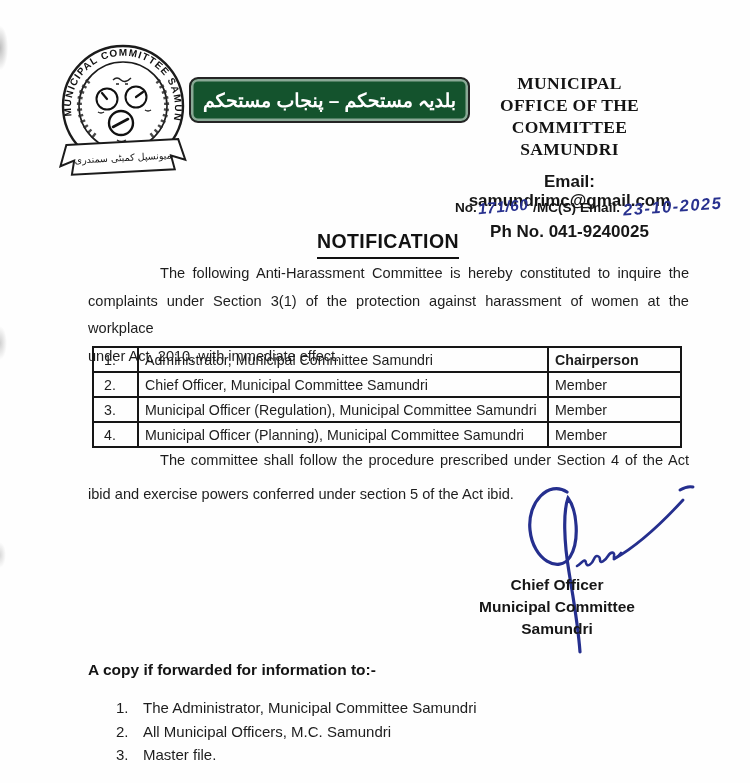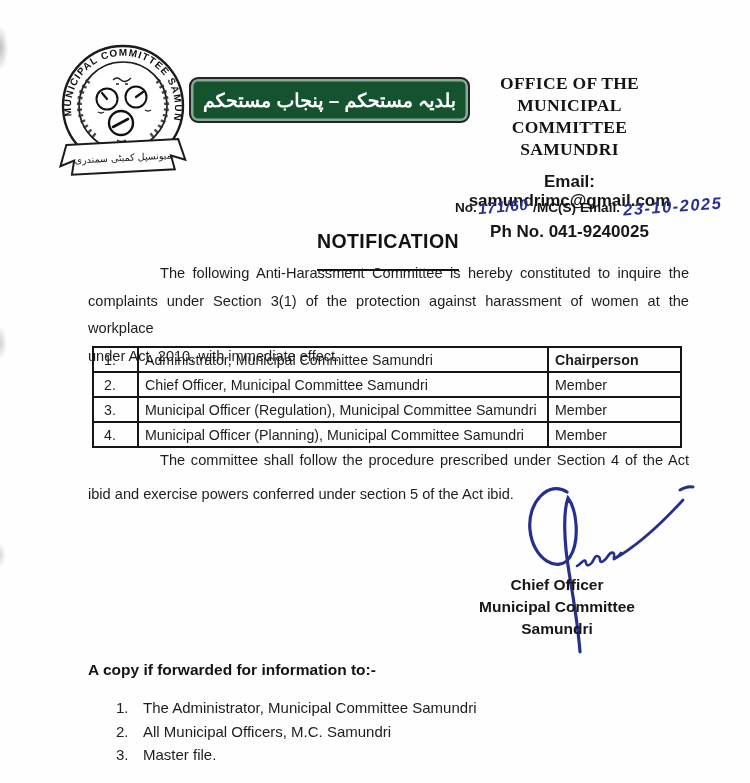--- a/index.html
+++ b/index.html
@@ -26,21 +26,21 @@
   
   .letterhead{position:absolute;left:452px;top:72px;width:235px;text-align:center;}
   .office-line{font-family:"Liberation Serif",serif;font-weight:bold;font-size:17.5px;line-height:22px;letter-spacing:.3px;color:#141414;}
   .contact-line{font-weight:bold;font-size:17px;line-height:19px;margin-top:12px;color:#161616;}
   .ref-line{position:absolute;left:455px;top:197px;width:295px;font-weight:bold;font-size:13.6px;white-space:nowrap;color:#161616;}
   .hand{color:#28318f;font-style:italic;font-weight:bold;display:inline-block;}
   .hand-no{transform:rotate(-5deg);font-size:15.5px;letter-spacing:.5px;margin:0 1px;}
   .hand-date{transform:rotate(-4deg);font-size:16.5px;letter-spacing:1.5px;margin-left:3px;}
   
   .title-wrap{position:absolute;left:88px;top:230px;width:600px;text-align:center;}
-  .title-text{font-size:19.5px;font-weight:bold;letter-spacing:.4px;border-bottom:2.5px solid #111;padding-bottom:17px;color:#121212;}
+  .title-text{font-size:19.5px;font-weight:bold;letter-spacing:.4px;border-bottom:2.5px solid #111;padding-bottom:5px;color:#121212;}
   
   .para1{position:absolute;left:88px;top:260px;width:601px;font-size:14.6px;line-height:27.5px;}
   .para2{position:absolute;left:88px;top:443px;width:601px;font-size:14.6px;line-height:34px;}
   .pline{white-space:normal;}
   .jl{text-align:justify;text-align-last:justify;}
   .ind{text-indent:72px;}
   
   .committee{position:absolute;left:92px;top:346px;border-collapse:collapse;}
   .committee td{border:2px solid #161616;font-size:14.2px;height:21px;padding:1px 6px;vertical-align:middle;}
   .committee .sn{width:27px;padding-left:10px;}
@@ -93,22 +93,22 @@
       <polygon points="8,98 120,98 126,119 112,114 115,128 12,128 15,114 1,119" fill="#ffffff" stroke="#1b1b1b" stroke-width="2"></polygon>
       <text x="64" y="117" text-anchor="middle" font-family="DejaVu Sans, sans-serif" font-size="9.5" fill="#111" direction="rtl">میونسپل کمیٹی سمندری</text>
     </g>
   </svg>
 
   <div class="banner">
     <span class="banner-text">بلدیہ مستحکم  –  پنجاب مستحکم</span>
   </div>
 
   <div class="letterhead">
+    <div class="office-line">MUNICIPAL</div>
     <div class="office-line">OFFICE OF THE</div>
-    <div class="office-line">MUNICIPAL</div>
     <div class="office-line">COMMITTEE</div>
     <div class="office-line">SAMUNDRI</div>
     <div class="contact-line">Email: samundrimc@gmail.com</div>
     <div class="contact-line">Ph No. 041-9240025</div>
   </div>
 
   <div class="ref-line">
     <span>No.</span><span class="hand hand-no">171/60</span>
     <span>/MC(S) Email.</span><span class="hand hand-date">23-10-2025</span>
   </div>

